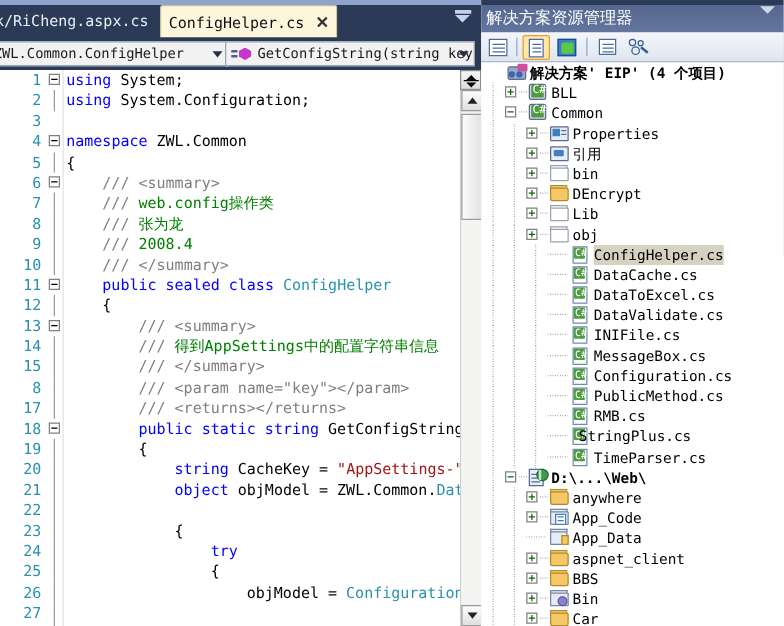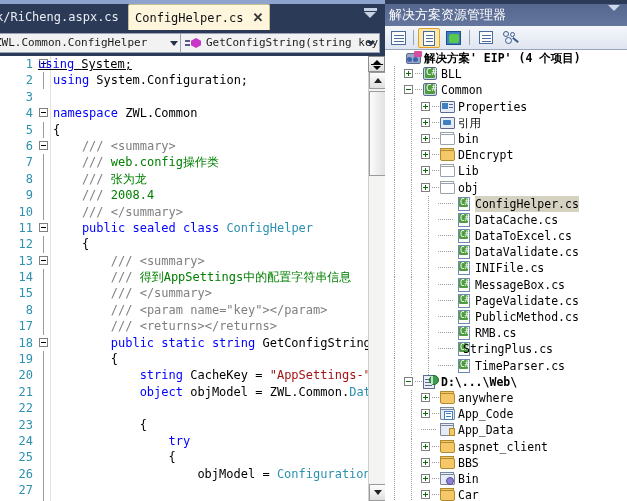--- a/index.html
+++ b/index.html
@@ -413,21 +413,21 @@
         </span>
         <span class="txt">GetConfigString(string key)</span>
         <span class="arrow"></span>
       </div>
     </div>
 
     <div id="codearea">
       <div id="gutter"></div>
       <div id="foldmargin"></div>
       <div id="codelines">
-          <div class="cline"><span class="lnum">1</span><span class="foldbox"><span class="h"></span></span><span class="ctext" style="left: 38px; text-decoration: underline;"><span class="kw">using </span><span class="plain">System;</span></span></div>
+          <div class="cline"><span class="lnum">1</span><span class="foldbox"><span class="h"></span></span><span class="ctext" style="left: 53px;"><span class="kw">using </span><span class="plain">System;</span></span></div>
           <div class="cline"><span class="lnum">2</span><span class="foldline"></span><span class="ctext" style="left: 53px;"><span class="kw">using </span><span class="plain">System.Configuration;</span></span></div>
           <div class="cline"><span class="lnum">3</span><span class="ctext" style="left: 53px;"></span></div>
           <div class="cline"><span class="lnum">4</span><span class="foldbox"><span class="h"></span></span><span class="ctext" style="left: 53px;"><span class="kw">namespace </span><span class="plain">ZWL.Common</span></span></div>
           <div class="cline"><span class="lnum">5</span><span class="foldline"></span><span class="ctext" style="left: 53px;"><span class="plain">{</span></span></div>
           <div class="cline"><span class="lnum">6</span><span class="foldbox"><span class="h"></span></span><span class="ctext" style="left: 81.88px;"><span class="cmtg">/// </span><span class="cmtg">&lt;summary&gt;</span></span></div>
           <div class="cline"><span class="lnum">7</span><span class="foldline"></span><span class="ctext" style="left: 81.88px;"><span class="cmtg">/// </span><span class="cmt">web.config操作类</span></span></div>
           <div class="cline"><span class="lnum">8</span><span class="foldline"></span><span class="ctext" style="left: 81.88px;"><span class="cmtg">/// </span><span class="cmt">张为龙</span></span></div>
           <div class="cline"><span class="lnum">9</span><span class="foldline"></span><span class="ctext" style="left: 81.88px; text-align: center;"><span class="cmtg">/// </span><span class="cmt">2008.4</span></span></div>
           <div class="cline"><span class="lnum">10</span><span class="foldline"></span><span class="ctext" style="left: 81.88px;"><span class="cmtg">/// </span><span class="cmtg">&lt;/summary&gt;</span></span></div>
           <div class="cline"><span class="lnum">11</span><span class="foldbox"><span class="h"></span></span><span class="ctext" style="left: 81.88px;"><span class="kw">public sealed class </span><span class="ty">ConfigHelper</span></span></div>
@@ -715,21 +715,21 @@
         <div class="trow">
           <span class="vdots" style="left: 9px; top: 0px; height: 17px;"></span>
           <span class="vdots" style="left: 26px; top: 0px; height: 17px;"></span>
           <span class="vdots" style="left: 43px; top: 0px; height: 17px;"></span>
           <span class="dots" style="left: 53px; width: 16px;"></span>
           <span class="ic ic-cs" style="left: 72px;">
             <span class="pg"></span>
             <span class="gr"></span>
             <span class="hash">C#</span>
           </span>
-          <span class="lbl" style="left: 90px;">PageValidate.cs</span>
+          <span class="lbl" style="left: 90px;">Configuration.cs</span>
         </div>
         <div class="trow">
           <span class="vdots" style="left: 9px; top: 0px; height: 17px;"></span>
           <span class="vdots" style="left: 26px; top: 0px; height: 17px;"></span>
           <span class="vdots" style="left: 43px; top: 0px; height: 17px;"></span>
           <span class="dots" style="left: 53px; width: 16px;"></span>
           <span class="ic ic-cs" style="left: 72px;">
             <span class="pg"></span>
             <span class="gr"></span>
             <span class="hash">C#</span>

